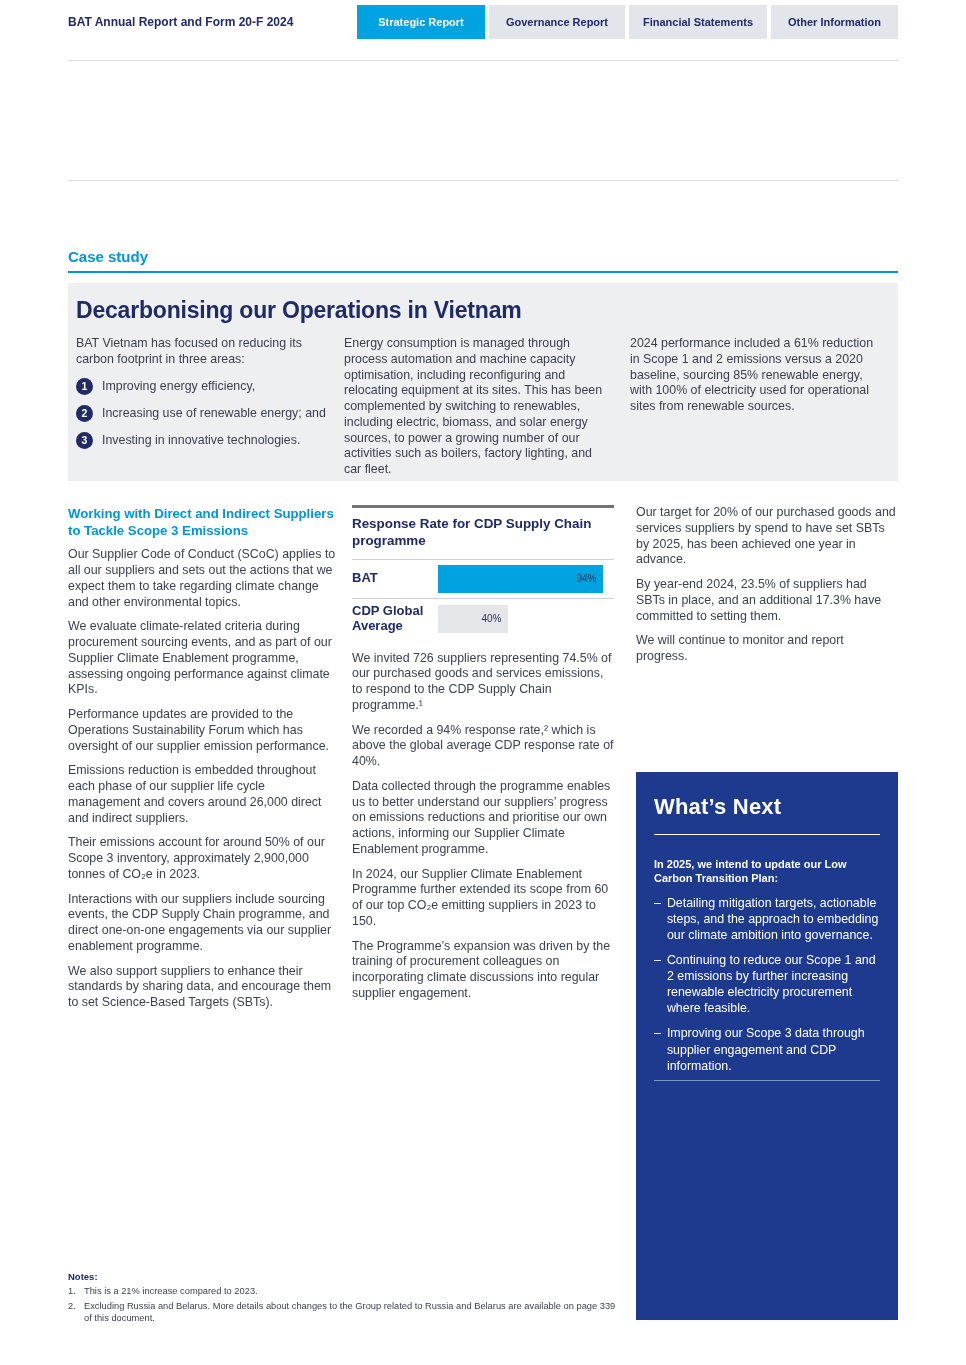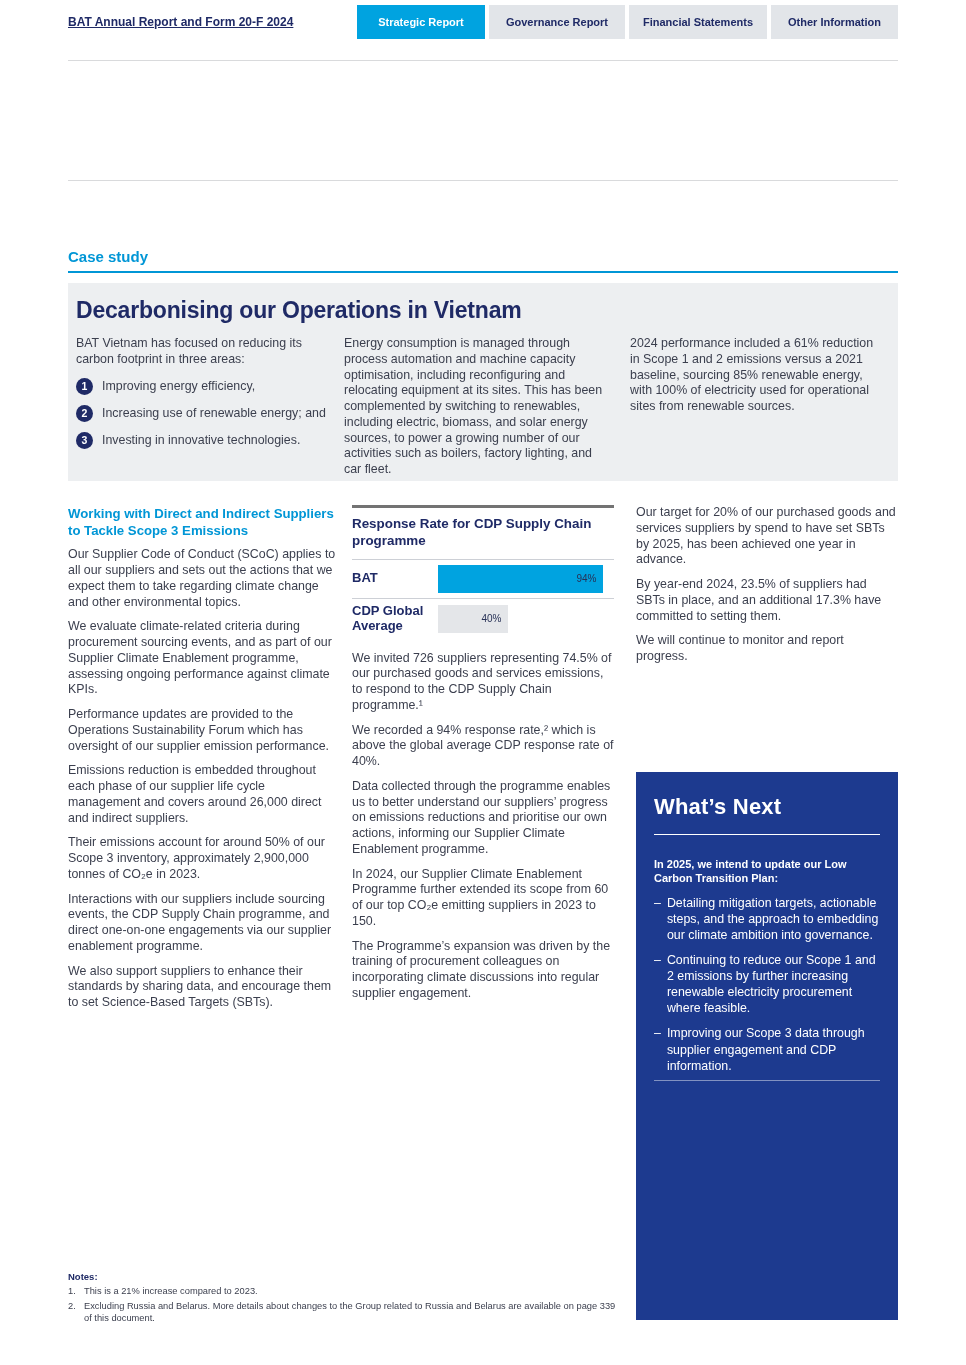--- a/index.html
+++ b/index.html
@@ -2,21 +2,21 @@
 <html><head>
 <meta charset="utf-8">
 <style>
   * { margin:0; padding:0; box-sizing:border-box; }
   html,body { background:#ffffff; }
   body { font-family:"Liberation Sans", sans-serif; }
   .page { position:relative; width:966px; height:1365px; background:#ffffff; overflow:hidden; margin:0 auto; }
 
   
   .topbar { position:absolute; left:68px; right:68px; top:5px; height:34px; display:flex; justify-content:space-between; align-items:center; }
-  .doc-title { font-size:12px; font-weight:700; color:#1f2a66;text-decoration:underline; }
+  .doc-title { font-size:12px; font-weight:700; color:#1f2a66; }
   .tabs { display:flex; gap:4px; height:34px; }
   .tab { display:flex; align-items:center; justify-content:center; font-size:11px; font-weight:700; color:#1f2a66; background:#e2e5e9; cursor:pointer; text-align:center; }
   .tab.t1 { width:128px; } .tab.t2 { width:136px; } .tab.t3 { width:138px; } .tab.t4 { width:127px; }
   .tab.active { background:#00a3e0; color:#ffffff; }
 
   .rule { position:absolute; left:68px; right:68px; border-top:1px solid #d9dadc; }
   .rule1 { top:60px; } .rule2 { top:180px; }
 
   
   .case-label { position:absolute; left:68px; top:248px; font-size:15px; font-weight:700; color:#0096d6; }
@@ -101,21 +101,21 @@
         </div>
         <div class="num-item">
           <span class="num-circle">3</span>
           <span>Investing in innovative technologies.</span>
         </div>
       </div>
       <div class="pcol pcol2">
         <p>Energy consumption is managed through process automation and machine capacity optimisation, including reconfiguring and relocating equipment at its sites. This has been complemented by switching to renewables, including electric, biomass, and solar energy sources, to power a growing number of our activities such as boilers, factory lighting, and car fleet.</p>
       </div>
       <div class="pcol pcol3">
-        <p>2024 performance included a 61% reduction in Scope 1 and 2 emissions versus a 2021 baseline, sourcing 85% renewable energy, with 100% of electricity used for operational sites from renewable sources.</p>
+        <p>2024 performance included a 61% reduction in Scope 1 and 2 emissions versus a 2020 baseline, sourcing 85% renewable energy, with 100% of electricity used for operational sites from renewable sources.</p>
       </div>
     </div>
   </section>
 
   <section class="col left-col">
     <h2 class="col-heading">Working with Direct and Indirect Suppliers to Tackle Scope 3 Emissions</h2>
     <p class="body-p">Our Supplier Code of Conduct (SCoC) applies to all our suppliers and sets out the actions that we expect them to take regarding climate change and other environmental topics.</p>
     <p class="body-p">We evaluate climate-related criteria during procurement sourcing events, and as part of our Supplier Climate Enablement programme, assessing ongoing performance against climate KPIs.</p>
     <p class="body-p">Performance updates are provided to the Operations Sustainability Forum which has oversight of our supplier emission performance.</p>
     <p class="body-p">Emissions reduction is embedded throughout each phase of our supplier life cycle management and covers around 26,000 direct and indirect suppliers.</p>

